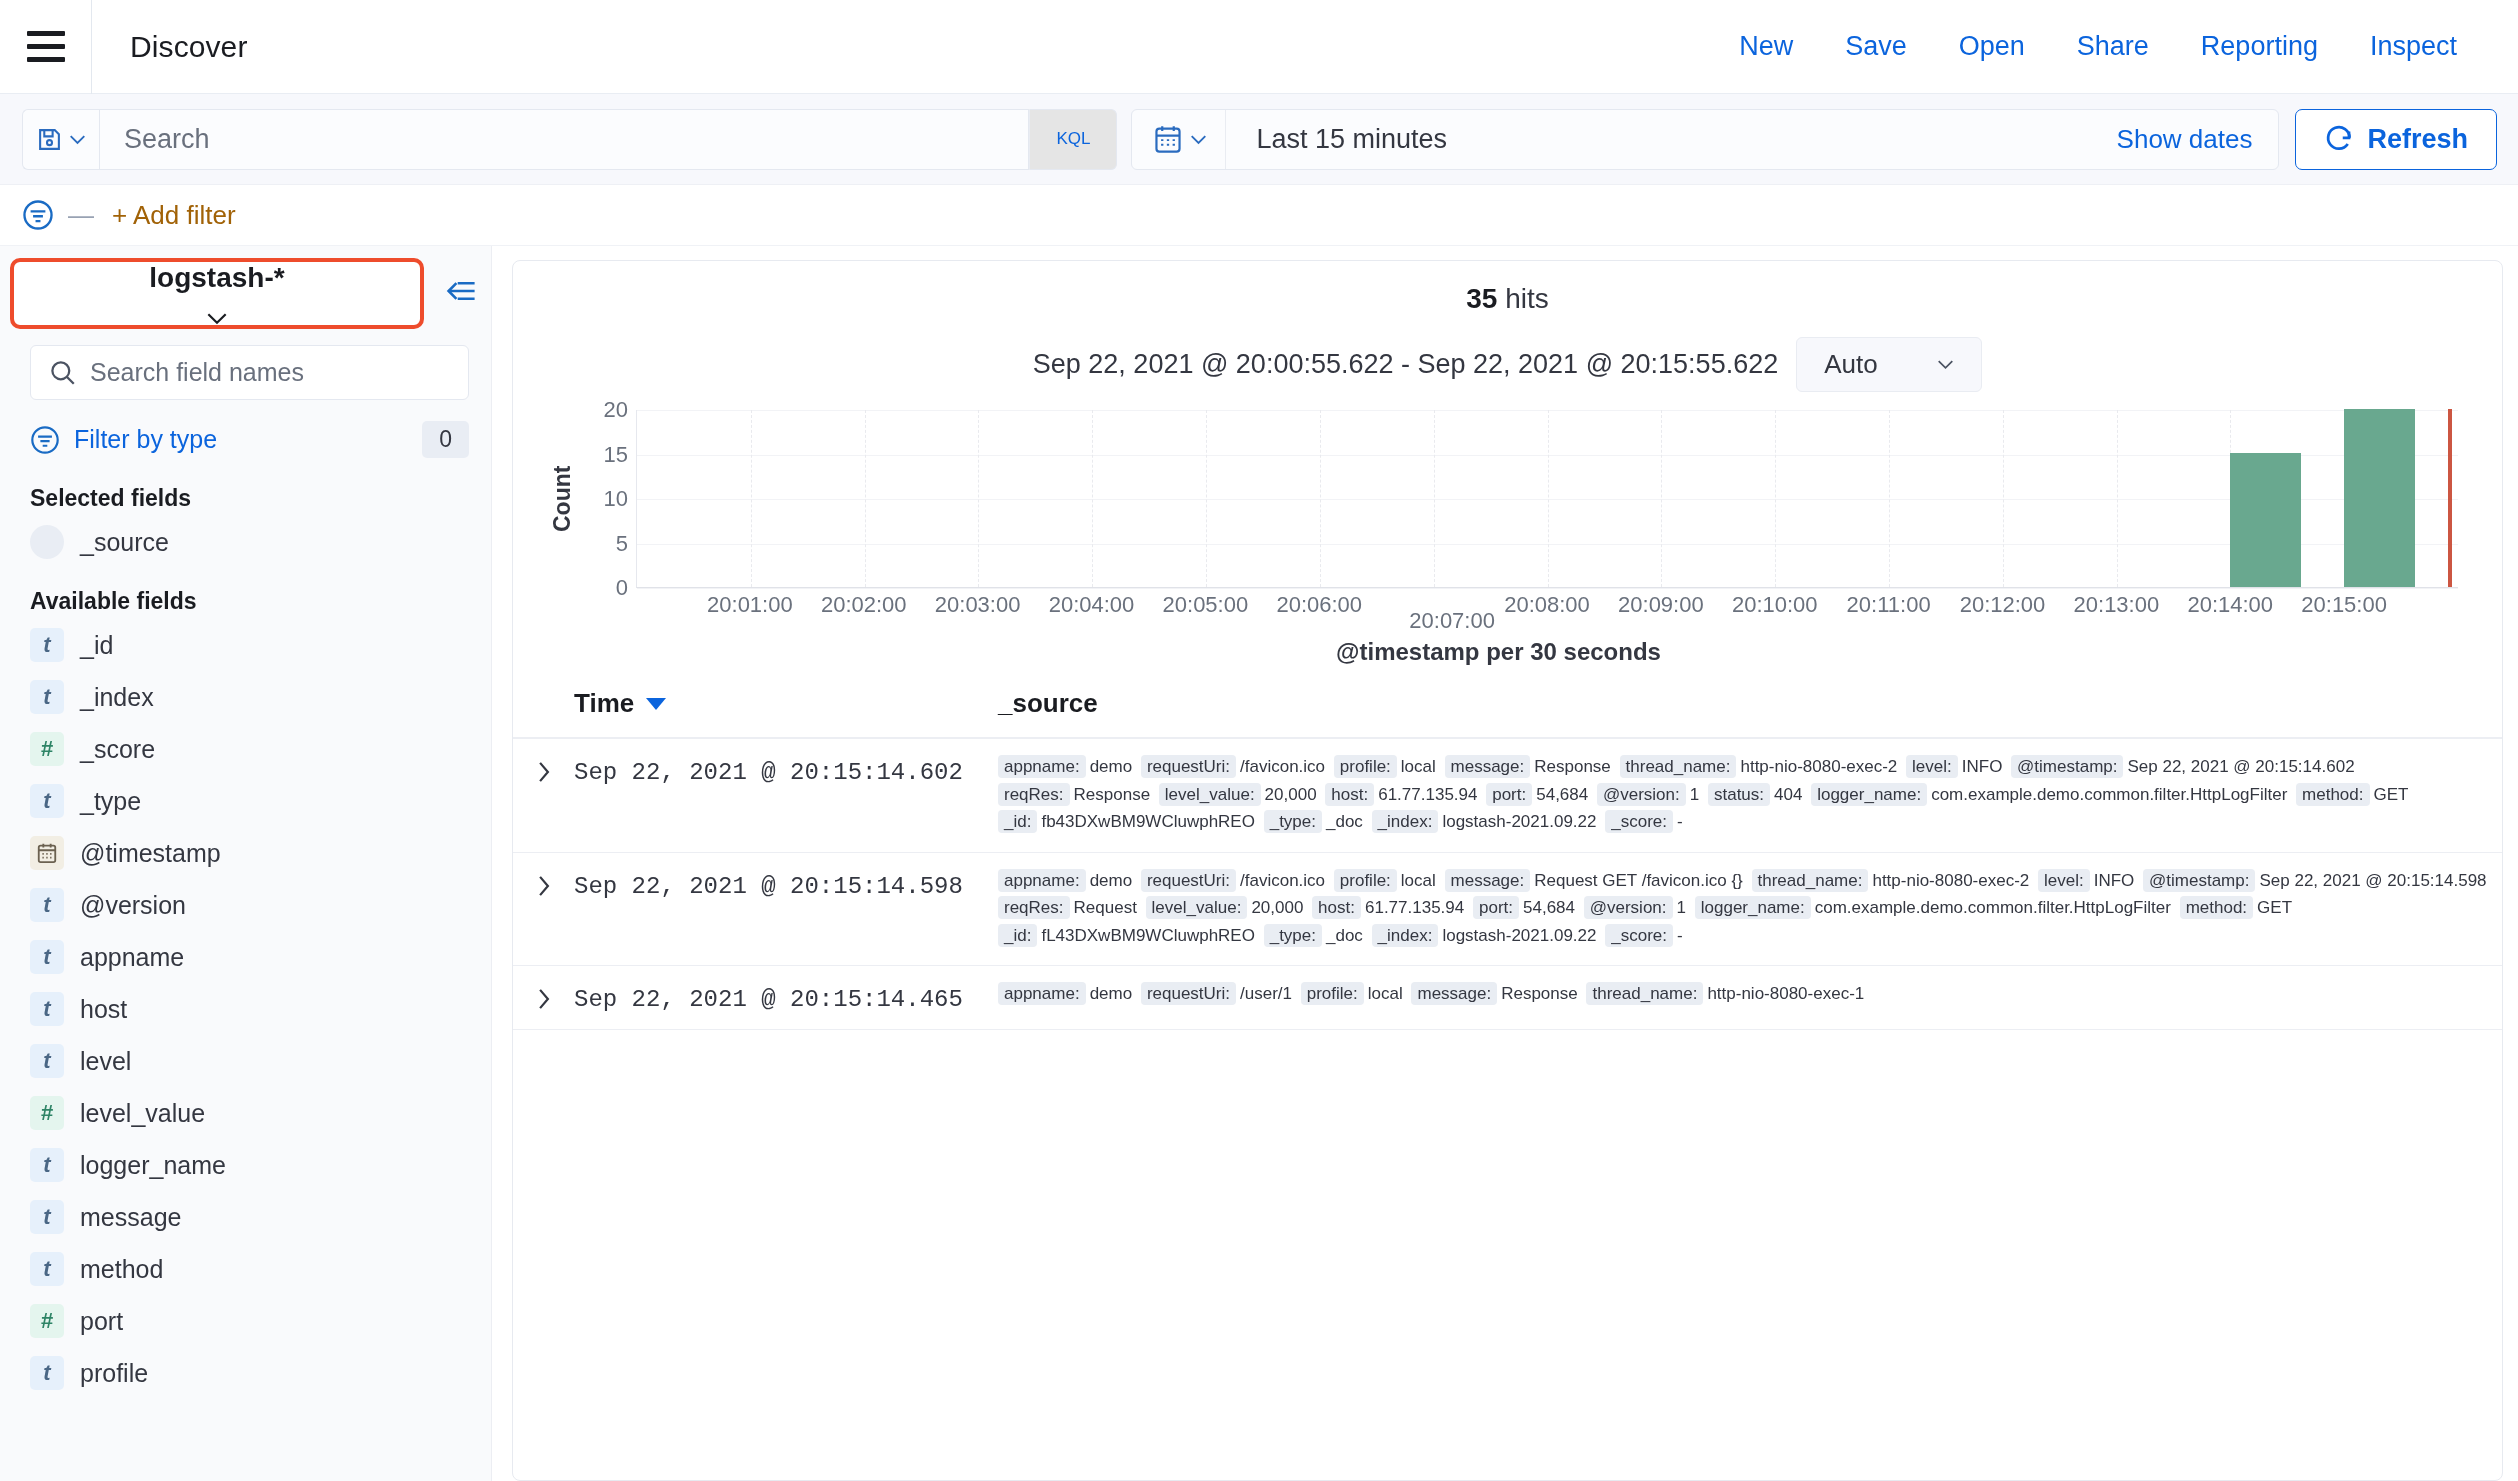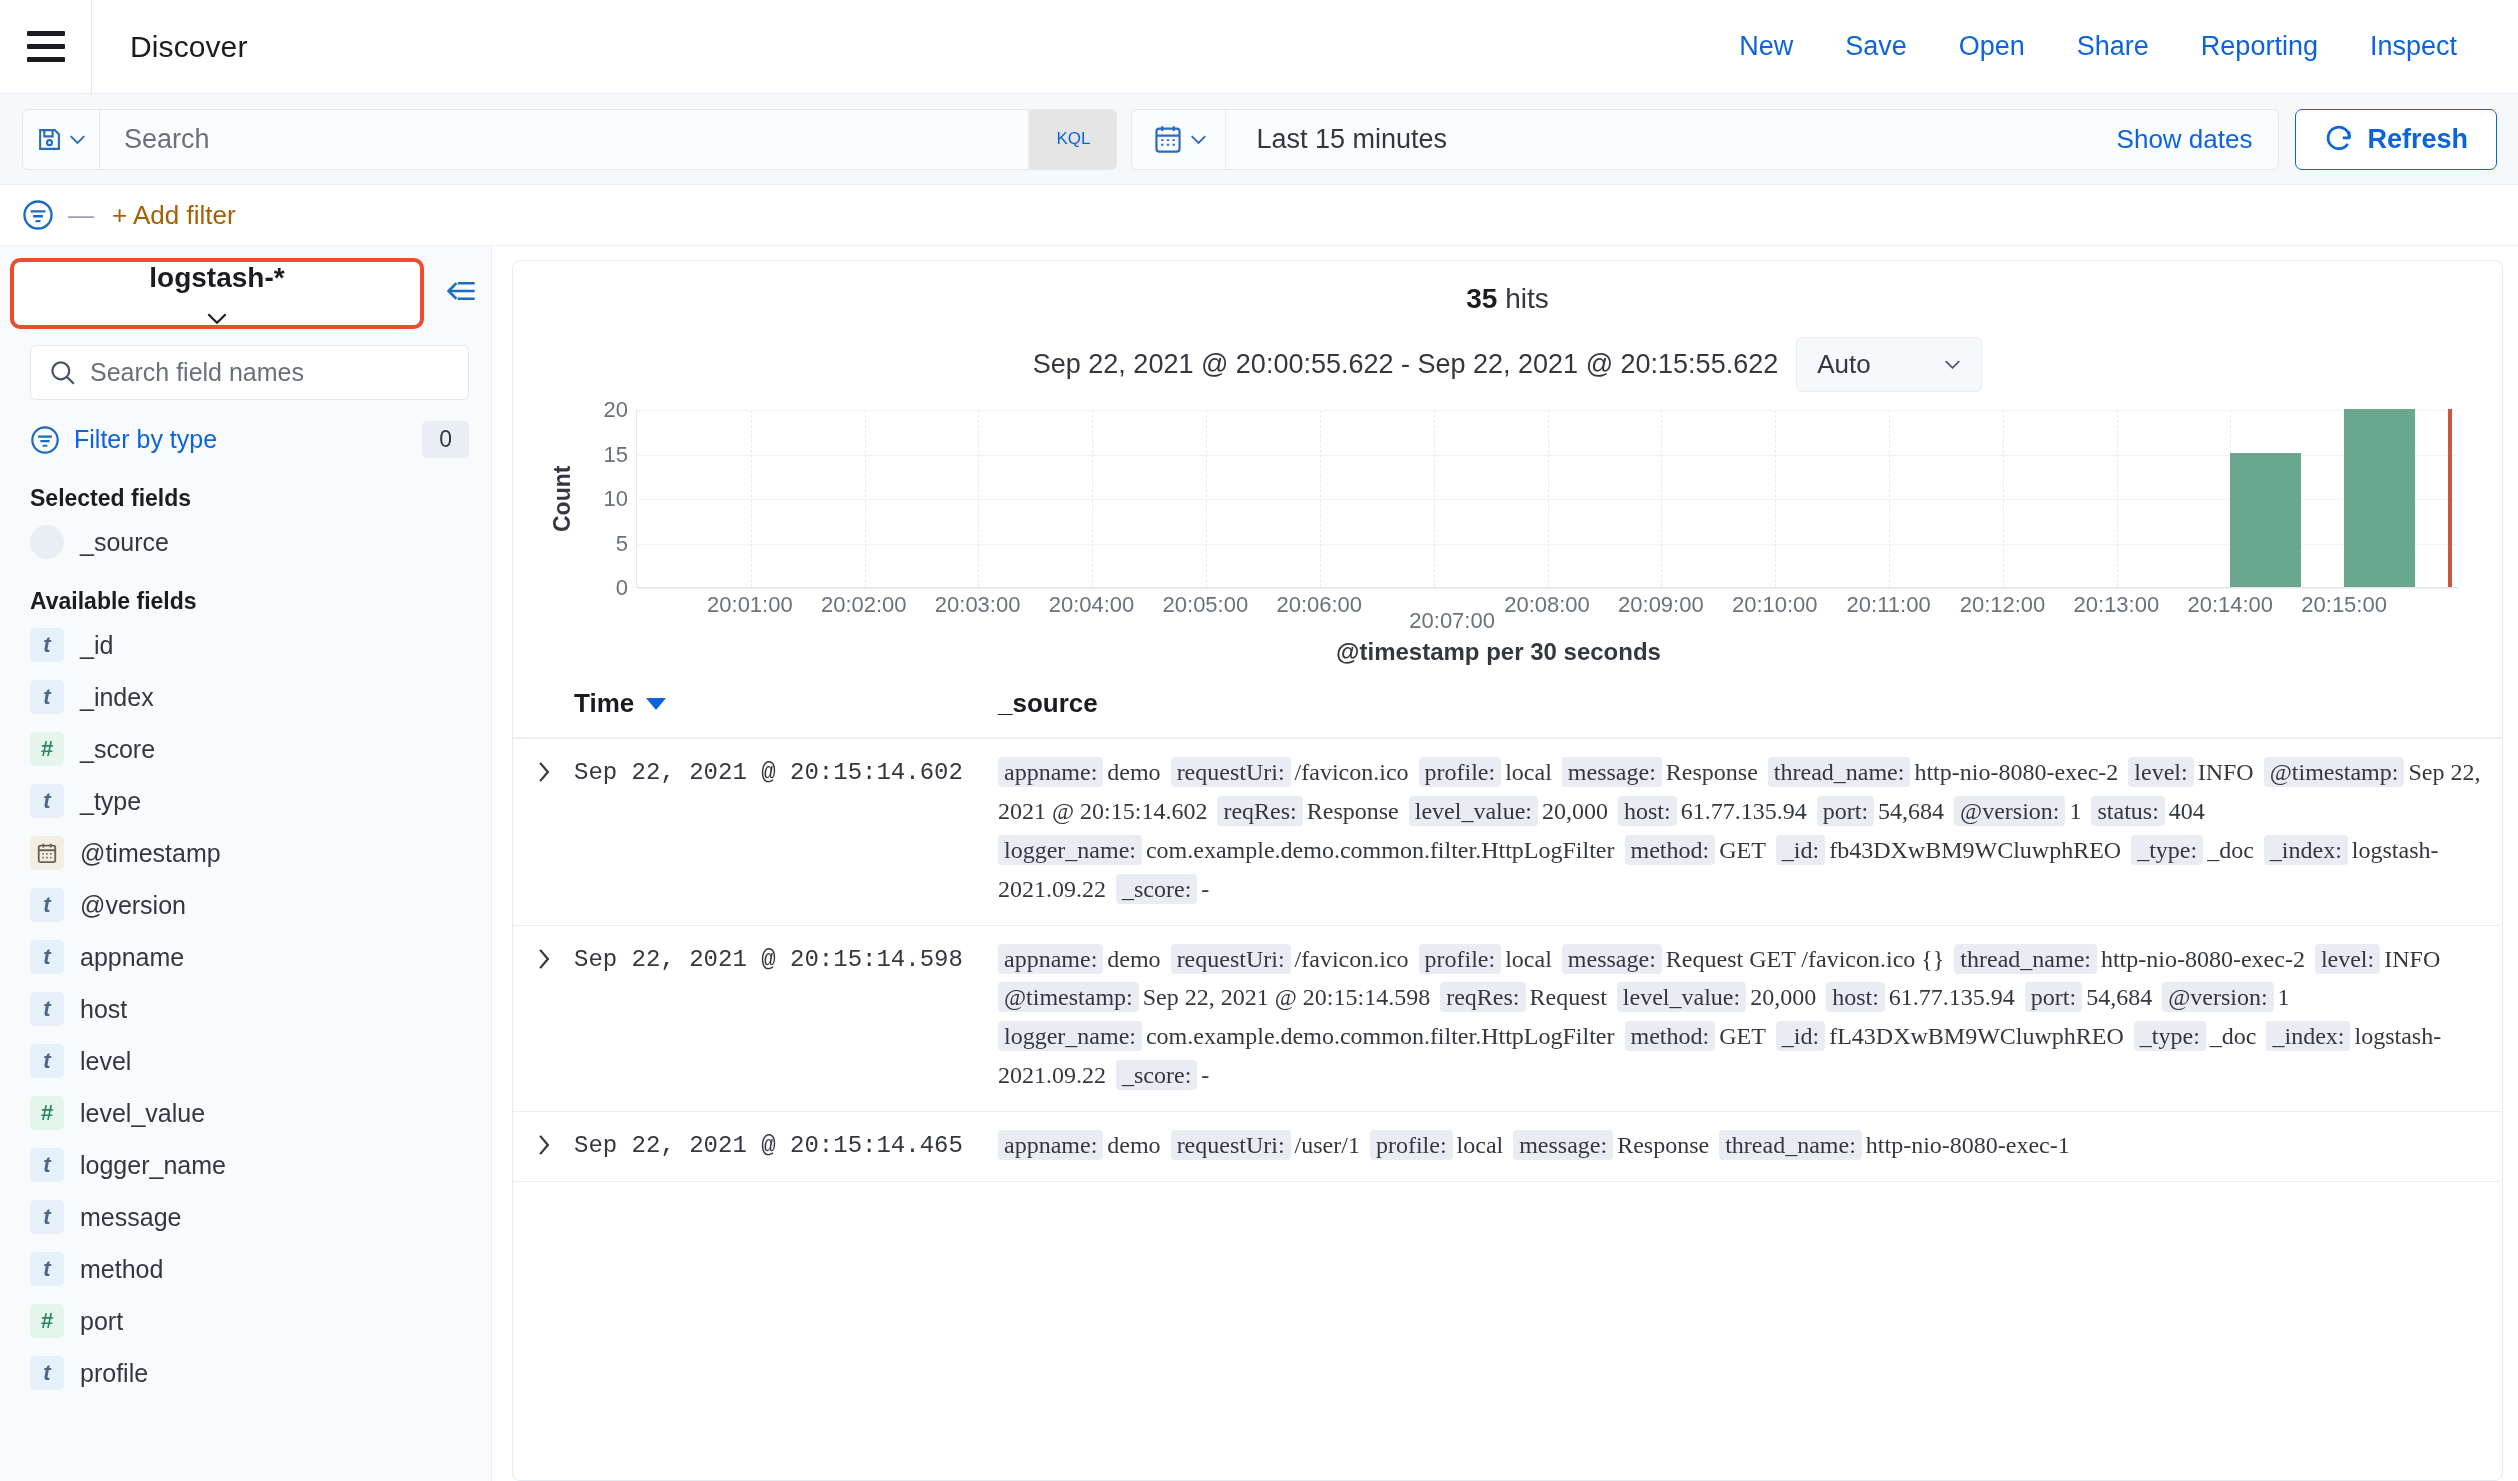--- a/index.html
+++ b/index.html
@@ -128,21 +128,21 @@
 
   
   .main { flex: 1; min-width: 0; display: flex; flex-direction: column; background: #fff; border-left: 1px solid #eceef3; }
   .main-inner { margin: 14px 16px 0 20px; border: 1px solid #e7eaf0; border-radius: 8px; background: #fff; flex: 1; display: flex; flex-direction: column; min-height: 0; overflow: hidden; }
   .hits { text-align: center; margin-top: 22px; font-size: 28px; color: #343741; }
   .hits b { font-weight: bold; color: #1a1c21; }
   .range-row { display: flex; align-items: center; justify-content: center; gap: 18px; margin-top: 22px; }
   .range-txt { font-size: 27px; color: #343741; }
   .interval-sel {
     width: 186px; height: 55px; background: #f7f8fc; border: 1px solid #e9ecf2; border-radius: 6px;
-    display: flex; align-items: center; padding: 0 20px; font-size: 26px; color: #343741; cursor: pointer;
+    display: flex; align-items: center; padding: 0 27px; font-size: 26px; color: #343741; cursor: pointer;
   }
   .interval-sel .chev-sm { margin-left: auto; }
 
   
   .chart-wrap { margin: 18px 44px 0 26px; position: relative; }
   .chart-row { display: flex; }
   .ylabel {
     width: 46px; flex: 0 0 46px; display: flex; align-items: center; justify-content: center;
     font-size: 23px; font-weight: bold; color: #343741;
     writing-mode: vertical-rl; transform: rotate(180deg);
@@ -170,22 +170,22 @@
   .dt-h-time { width: 424px; flex: 0 0 424px; display: flex; align-items: center; gap: 12px; font-size: 26px; font-weight: bold; color: #1a1c21; cursor: pointer; }
   .sort-caret { width: 0; height: 0; border-left: 10px solid transparent; border-right: 10px solid transparent; border-top: 12px solid #0B64DD; }
   .dt-h-src { font-size: 26px; font-weight: bold; color: #1a1c21; }
   .dt-row { display: flex; border-bottom: 1px solid #eceef3; padding: 14px 0 16px 0; }
   .dt-exp { width: 61px; flex: 0 0 61px; display: flex; justify-content: center; padding-top: 6px; cursor: pointer; }
   .dt-time {
     width: 424px; flex: 0 0 424px; font-family: "Liberation Mono", monospace;
     font-size: 24px; color: #343741; padding-top: 6px; white-space: nowrap;
   }
   .dt-src {
-    flex: 1; min-width: 0; font-family: Liberation Serif, serif;
-    font-size: 24px; color: #343741; line-height: 1.62;
+    flex: 1; min-width: 0; font-family: Liberation Sans, sans-serif;
+    font-size: 17px; color: #343741; line-height: 1.62;
   }
   .kv { display: inline; }
   .k { background: #e9edf3; border-radius: 4px; padding: 2px 6px; color: #343741; }
   .v { padding: 0 4px 0 4px; }
 </style>
 </head>
 <body>
 
 <div class="app">
 

